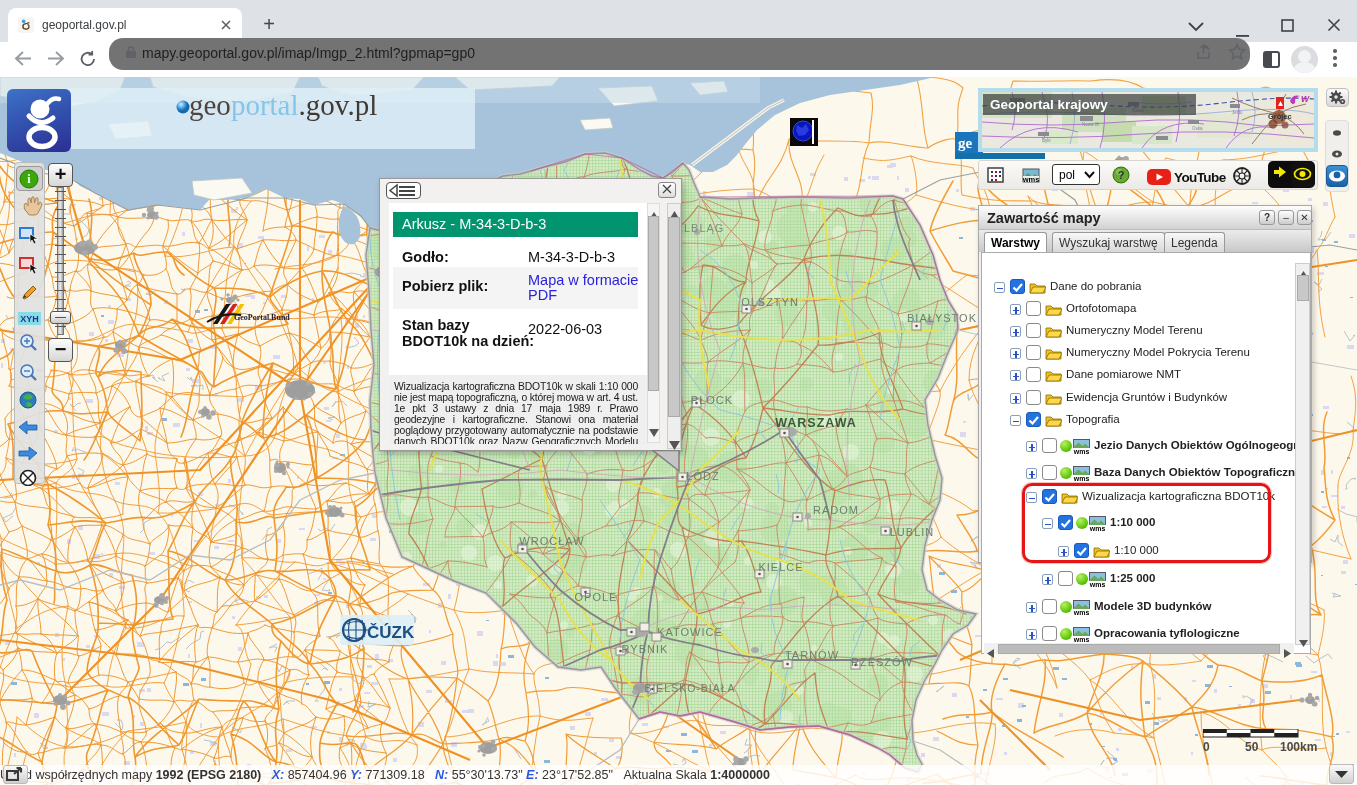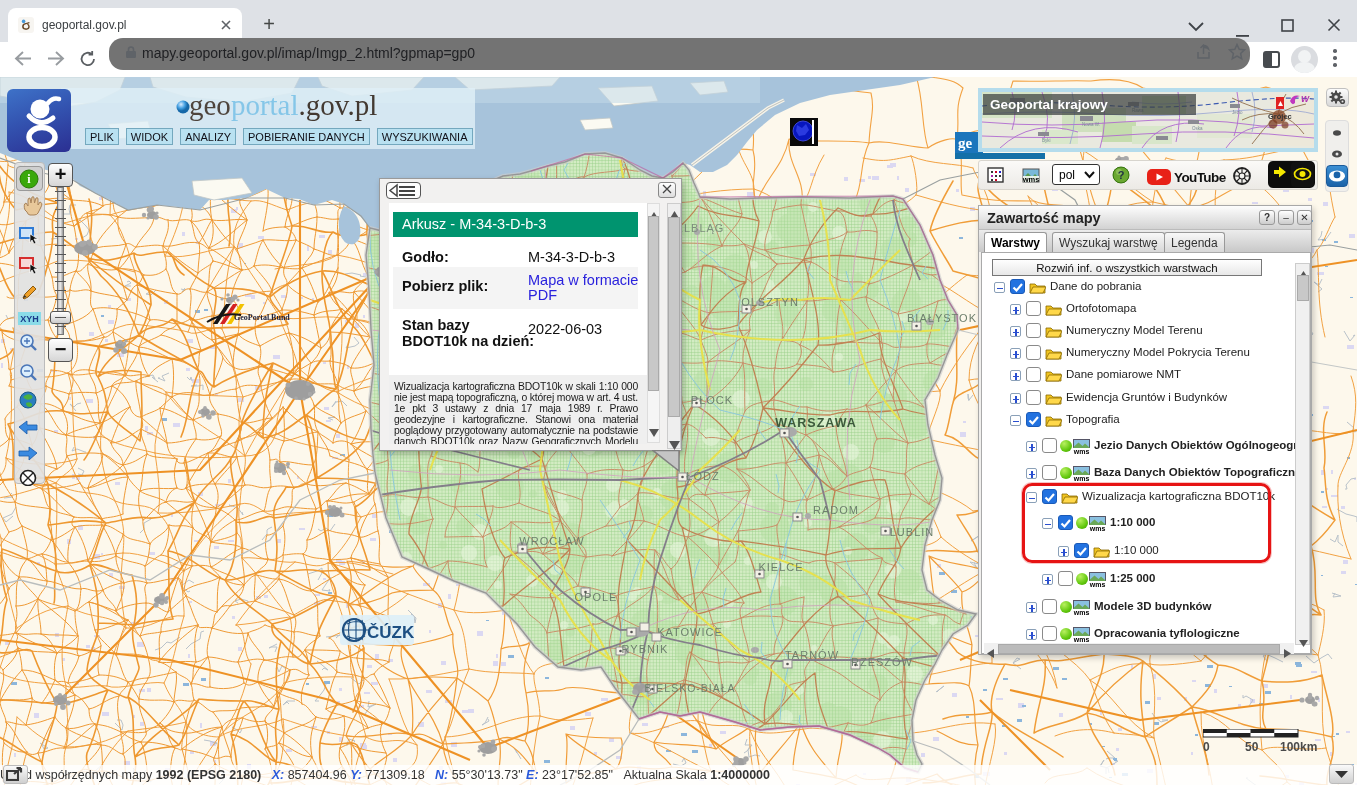--- a/index.html
+++ b/index.html
@@ -742,27 +742,20 @@
 <svg style="position:absolute;left:176px;top:100px;z-index:6" width="14" height="14">
       <circle cx="7" cy="7" r="6.5" fill="url(#ballg)"></circle>
       <defs>
         <radialGradient id="ballg" cx="35%" cy="30%">
           <stop offset="0%" stop-color="#d9ecff"></stop>
           <stop offset="60%" stop-color="#44a0e2"></stop>
           <stop offset="100%" stop-color="#1668a8"></stop>
         </radialGradient>
       </defs>
     </svg>
-<div id="menu">
-      <span>PLIK</span>
-      <span>WIDOK</span>
-      <span>ANALIZY</span>
-      <span>POBIERANIE DANYCH</span>
-      <span>WYSZUKIWANIA</span>
-    </div>
 
 <div id="ltools"></div>
 <div id="tsel"></div>
 <svg style="position:absolute;left:14px;top:162px" width="34" height="324">
 
 <circle cx="15" cy="17" r="9" fill="#3aa80b" stroke="#2a7a08"></circle>
       <text x="15" y="21" font-size="12" font-weight="bold" fill="#fff" text-anchor="middle" font-family="Liberation Serif,serif">i</text>
 
 <g transform="translate(7,36)" fill="#e8c89a" stroke="#a8835a" stroke-width="1">
         <path d="M4 12 q-2 -6 1 -7 l2 3 0 -6 q0 -2 2 -2 l1 5 1 -6 q2 -1 2 1 l0.5 5 1.5 -5 q2 -1 2 1 l0 6 2 -3 q3 1 1 5 l-3 6 q-1 2 -4 2 l-4 0 q-2 0 -3 -3z"></path>
@@ -900,21 +893,21 @@
 
 #gearbtn{position:absolute;left:1326px;top:88px;width:23px;height:19px;background:linear-gradient(#fcfcfc,#d8d8d8);border:1px solid #c0c0c0;border-radius:4px}
 #rcol{position:absolute;left:1325px;top:120px;width:24px;height:72px;background:#f0efec;border:1px solid #ddd;border-radius:4px}
 #rbtn3{position:absolute;left:1326px;top:165px;width:22px;height:22px;border-radius:4px;background:linear-gradient(#3b8fd4,#1a62a8);border:1px solid #1a5a9a}
 
 #rtools{position:absolute;left:978px;top:160px;width:340px;height:30px;background:linear-gradient(#fbfaf8,#eceae6);border:1px solid #d8d5ce;border-radius:3px}
 #polsel{position:absolute;left:1052px;top:164px;width:48px;height:21px;background:#fff;border:1.5px solid #333;border-radius:3px;font-size:12px}
 #polsel span{position:absolute;left:6px;top:3px}
 #blackbtn{position:absolute;left:1268px;top:161px;width:47px;height:27px;background:#0c0c0c;border-radius:5px}
 
-#panel{position:absolute;left:978px;top:205px;width:334px;height:450px;background:#f0efed;border:1px solid #a8a8a8;box-shadow:2px 3px 6px rgba(0,0,0,0.2)}
+#panel{position:absolute;left:978px;top:205px;width:334px;height:358px;background:#f0efed;border:1px solid #a8a8a8;box-shadow:2px 3px 6px rgba(0,0,0,0.2)}
 #ptitle{position:absolute;left:0;top:0;width:100%;height:24px;background:linear-gradient(#fdfdfd,#d2d2d2);border-bottom:1px solid #bbb}
 #ptitle b{position:absolute;left:8px;top:4px;font-size:14.5px;color:#222}
 .pbtn{position:absolute;top:4px;width:16px;height:15px;background:linear-gradient(#fff,#ccc);border:1px solid #999;border-radius:3px;font-size:10px;color:#333;text-align:center;line-height:14px}
 #ptabs{position:absolute;left:0;top:24px;width:100%;height:22px;background:linear-gradient(#ececec,#c8c8c8)}
 .ptab{position:absolute;top:26px;height:20px;border:1px solid #999;border-bottom:none;border-radius:3px 3px 0 0;font-size:12px;padding:3px 6px 0 6px;background:linear-gradient(#f8f8f8,#d8d8d8);color:#333}
 .ptab.act{background:#fff;font-weight:bold;color:#000}
 #pbody{position:absolute;left:2px;top:46px;width:330px;height:402px;background:#fff;border:1px solid #aaa}
 #rozwin{position:absolute;left:10px;top:6px;width:270px;height:17px;background:linear-gradient(#fefefe,#e8e8e8);border:1px solid #777;font-size:11.5px;text-align:center;line-height:16px;color:#111}
 .trow{position:absolute;height:18px;font-size:11.5px;color:#222;white-space:nowrap}
 .trow b{font-size:11.5px}
@@ -1079,21 +1072,20 @@
         <b>Zawartość mapy</b>
       </div>
       <div class="pbtn" style="left:280px"><b>?</b></div>
       <div class="pbtn" style="left:299px">–</div>
       <div class="pbtn" style="left:318px;width:15px">✕</div>
       <div id="ptabs"></div>
       <div class="ptab act" style="left:5px">Warstwy</div>
       <div class="ptab" style="left:73px">Wyszukaj warstwę</div>
       <div class="ptab" style="left:185px">Legenda</div>
       <div id="pbody">
-        <div id="rozwin">Rozwiń inf. o wszystkich warstwach</div>
         <div class="pm" style="left:12px;top:29px">
           <i></i>
         </div>
         <div class="cb on" style="left:28px;top:26px"><svg width="13" height="13">
             <path d="M2.5 6.5 L5.5 9.5 L11 3" stroke="#fff" stroke-width="2.2" fill="none"></path>
           </svg></div>
         <svg class="fold" style="left:47px;top:28px" width="17" height="13">
           <path d="M1 3 h5 l2 2 h8 v7 h-15z" fill="#f0c420" stroke="#8a6a00" stroke-width="0.8"></path>
           <path d="M1 12 l3 -6 h13 l-3 6z" fill="#ffd84a" stroke="#8a6a00" stroke-width="0.8"></path>
         </svg>

